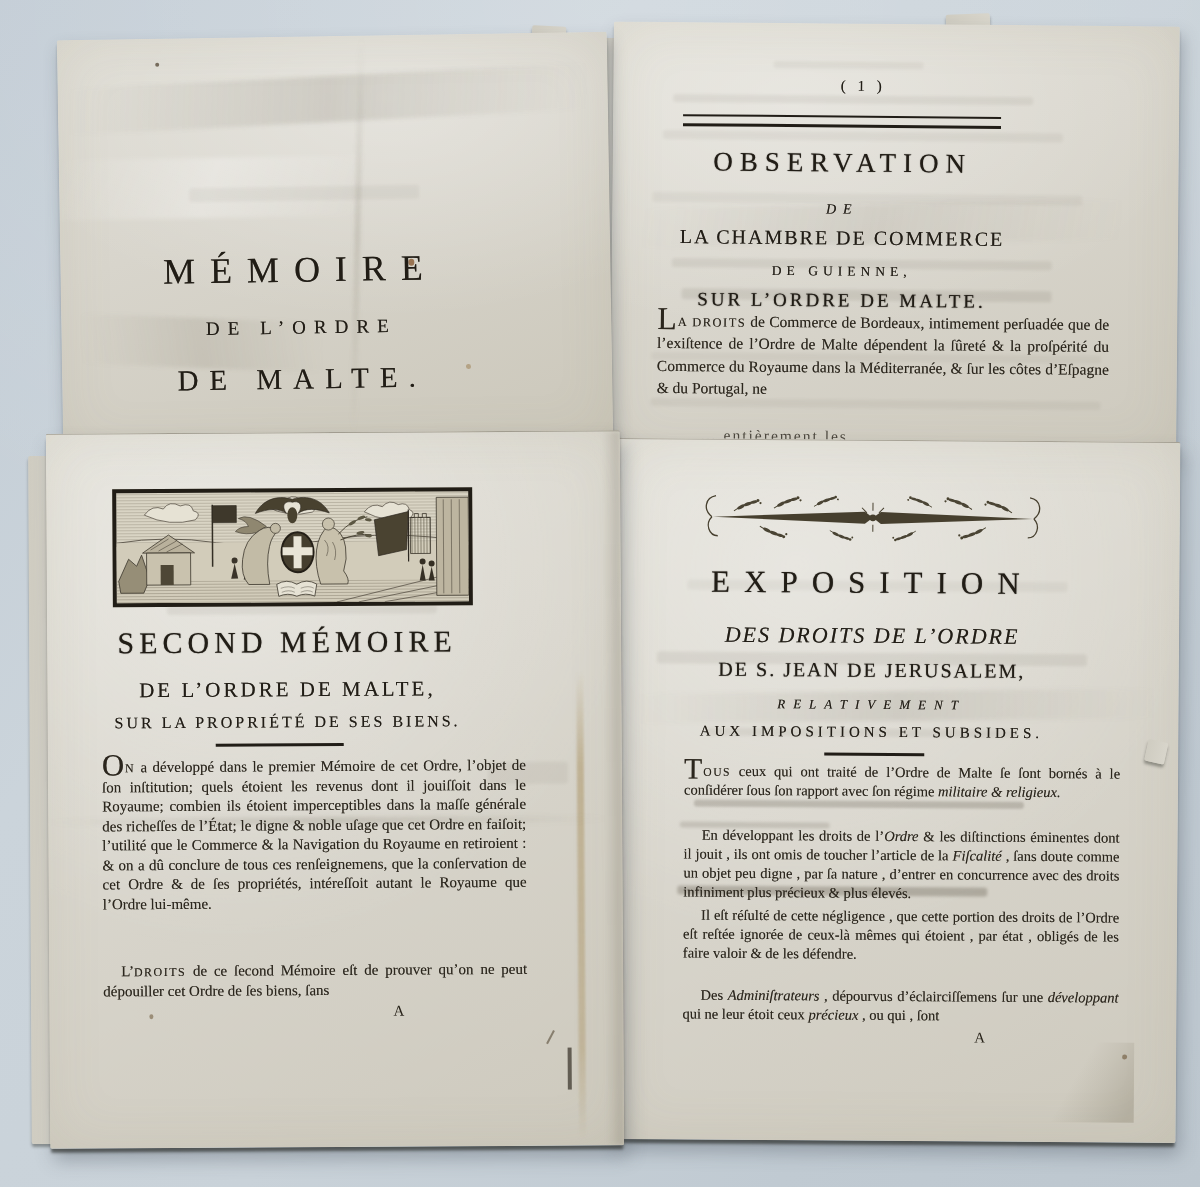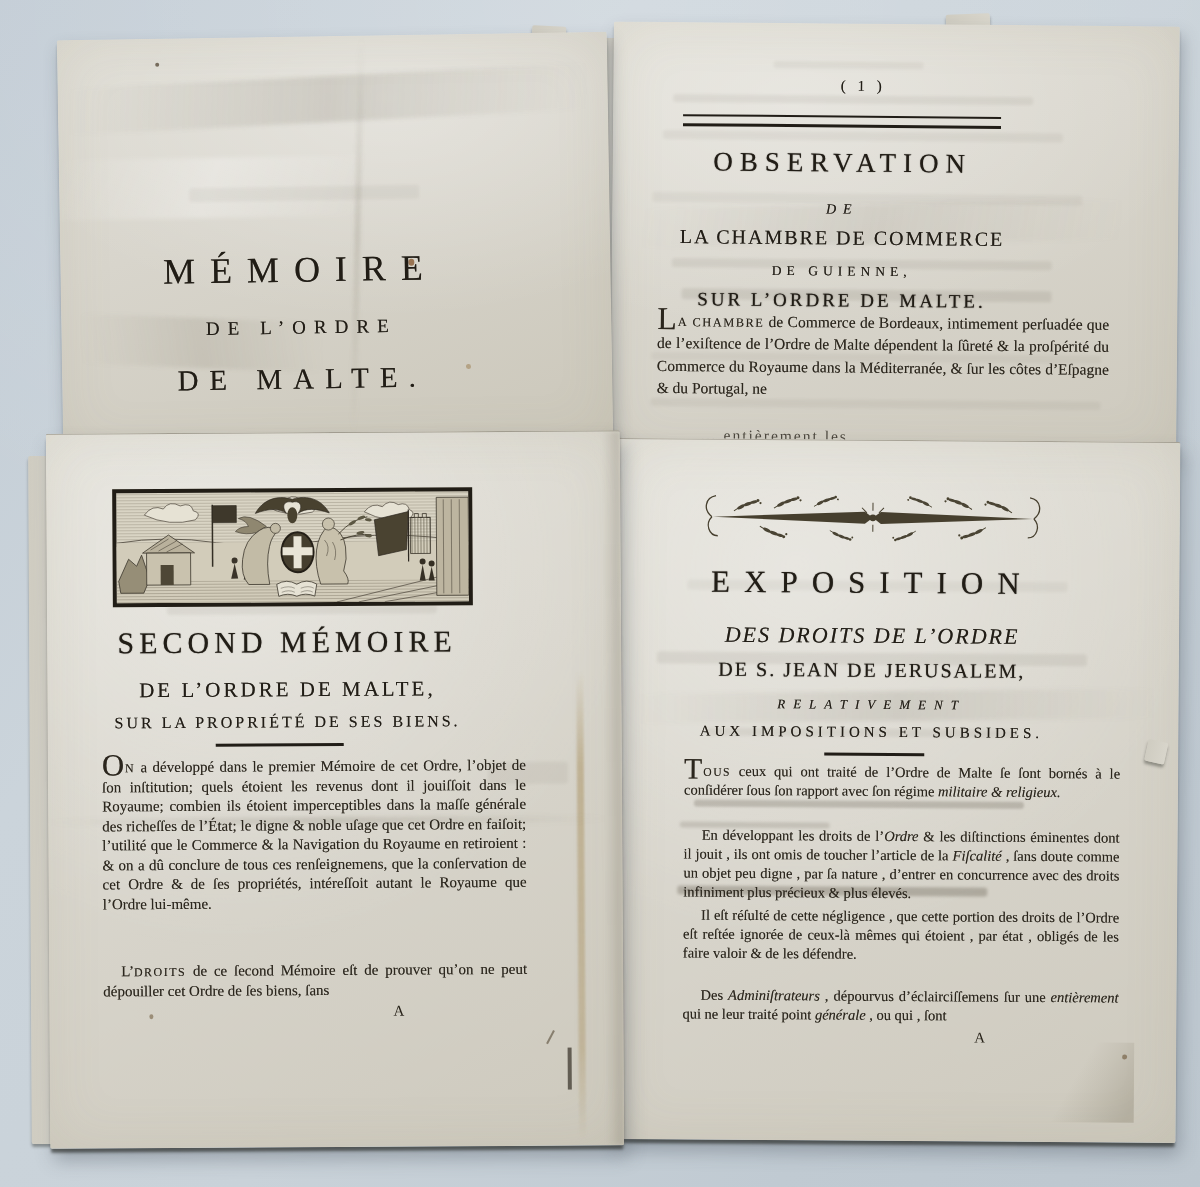--- a/index.html
+++ b/index.html
@@ -59,21 +59,21 @@
 
     <div class="ctr" style="left:40px;top:54px;width:420px;font-size:15px;letter-spacing:4px;">( 1 )</div>
     <div class="dblrule" style="left:70px;top:92px;width:318px;"></div>
     <div class="ctr" style="left:30px;top:124px;width:400px;font-size:27px;letter-spacing:7px;text-shadow:0 0 1px rgba(25,20,14,.7);">OBSERVATION</div>
     <div class="ctr it" style="left:30px;top:178px;width:400px;font-size:14px;letter-spacing:7px;">DE</div>
     <div class="ctr" style="left:30px;top:203px;width:400px;font-size:20px;letter-spacing:2px;">LA CHAMBRE DE COMMERCE</div>
     <div class="ctr" style="left:30px;top:240px;width:400px;font-size:13.5px;letter-spacing:5px;">DE GUIENNE,</div>
     <div class="ctr" style="left:30px;top:266px;width:400px;font-size:19px;letter-spacing:3px;text-shadow:0 0 1.2px rgba(25,20,14,.8);">SUR L’ORDRE DE MALTE.</div>
 
     <p class="para" style="left:46px;top:288px;width:452px;font-size:15.5px;line-height:1.45;margin:0;">
-      <span class="init">L</span><span class="sc">A CHAMBRE</span><span> de Commerce de Bordeaux, intimement perſuadée que de l’exiſtence de l’Ordre de Malte dépendent la ſûreté &amp; la proſpérité du Commerce du Royaume dans la Méditerranée, &amp; ſur les côtes d’Eſpagne &amp; du Portugal, ne</span>
+      <span class="init">L</span><span class="sc">A DROITS</span><span> de Commerce de Bordeaux, intimement perſuadée que de l’exiſtence de l’Ordre de Malte dépendent la ſûreté &amp; la proſpérité du Commerce du Royaume dans la Méditerranée, &amp; ſur les côtes d’Eſpagne &amp; du Portugal, ne</span>
     </p>
     <div class="clipline" style="left:90px;top:404px;width:380px;height:12px;font-size:15.5px;letter-spacing:2px;">… entièrement les …</div>
   </div>
 
   <div class="sheet" style="left:60px;top:36px;width:550px;height:412px;transform:rotate(-.9deg);z-index:3;
               background:
                 radial-gradient(120% 90% at 60% 15%, rgba(255,255,255,.32), transparent 60%),
                 linear-gradient(160deg,#dedcd4 0%,#d8d5cc 40%,#cbc7ba 100%);">
     <div class="streak" style="left:10px;top:40px;width:520px;height:46px;background:linear-gradient(95deg,transparent,rgba(110,104,88,.18),transparent);transform:rotate(-2deg);"></div>
     <div class="streak" style="left:0px;top:120px;width:300px;height:60px;background:linear-gradient(110deg,transparent,rgba(255,255,255,.28),transparent);"></div>
@@ -150,21 +150,21 @@
     <p class="para" style="left:68px;top:322px;width:436px;font-size:14.5px;line-height:1.32;margin:0;">
       <span class="init">T</span><span class="sc">OUS</span><span> ceux qui ont traité de l’Ordre de Malte ſe ſont bornés à le conſidérer ſous ſon rapport avec ſon régime </span><span class="it">militaire &amp; religieux.</span>
     </p>
     <p class="para ind" style="left:68px;top:386px;width:436px;font-size:14.5px;line-height:1.32;margin:0;">
       <span>En développant les droits de l’</span><span class="it">Ordre</span><span> &amp; les diſtinctions éminentes dont il jouit , ils ont omis de toucher l’article de la </span><span class="it">Fiſcalité</span><span> , ſans doute comme un objet peu digne , par ſa nature , d’entrer en concurrence avec des droits infiniment plus précieux &amp; plus élevés.</span>
     </p>
     <p class="para ind" style="left:68px;top:466px;width:436px;font-size:14.5px;line-height:1.32;margin:0;">
       <span>Il eſt réſulté de cette négligence , que cette portion des droits de l’Ordre eſt reſtée ignorée de ceux-là mêmes qui étoient , par état , obligés de les faire valoir &amp; de les défendre.</span>
     </p>
     <p class="para ind" style="left:68px;top:546px;width:436px;font-size:14.5px;line-height:1.32;margin:0;">
-      <span>Des </span><span class="it">Adminiſtrateurs</span><span> , dépourvus d’éclairciſſemens ſur une </span><span class="it">entièrement</span><span> qui ne leur traité point </span><span class="it">générale</span><span> , ou qui , ſont</span>
+      <span>Des </span><span class="it">Adminiſtrateurs</span><span> , dépourvus d’éclairciſſemens ſur une </span><span class="it">développant</span><span> qui ne leur étoit ceux </span><span class="it">précieux</span><span> , ou qui , ſont</span>
     </p>
     <div class="sig" style="left:360px;top:588px;">A</div>
   </div>
 
   <div class="underleaf" style="left:30px;top:456px;width:26px;height:688px;z-index:6;transform:rotate(-.3deg);"></div>
 
   <div class="sheet" style="left:48px;top:432px;width:574px;height:714px;transform:rotate(-.35deg);z-index:7;
               box-shadow:0 5px 3px -1px rgba(32,34,28,.6),4px 12px 18px rgba(70,78,88,.35),inset 0 0 55px rgba(140,128,100,.12);border-top:1px solid rgba(90,84,70,.4);">
 
     <div class="streak" style="right:0;top:0;width:18px;height:714px;background:linear-gradient(90deg,transparent,rgba(95,88,72,.22));"></div>

